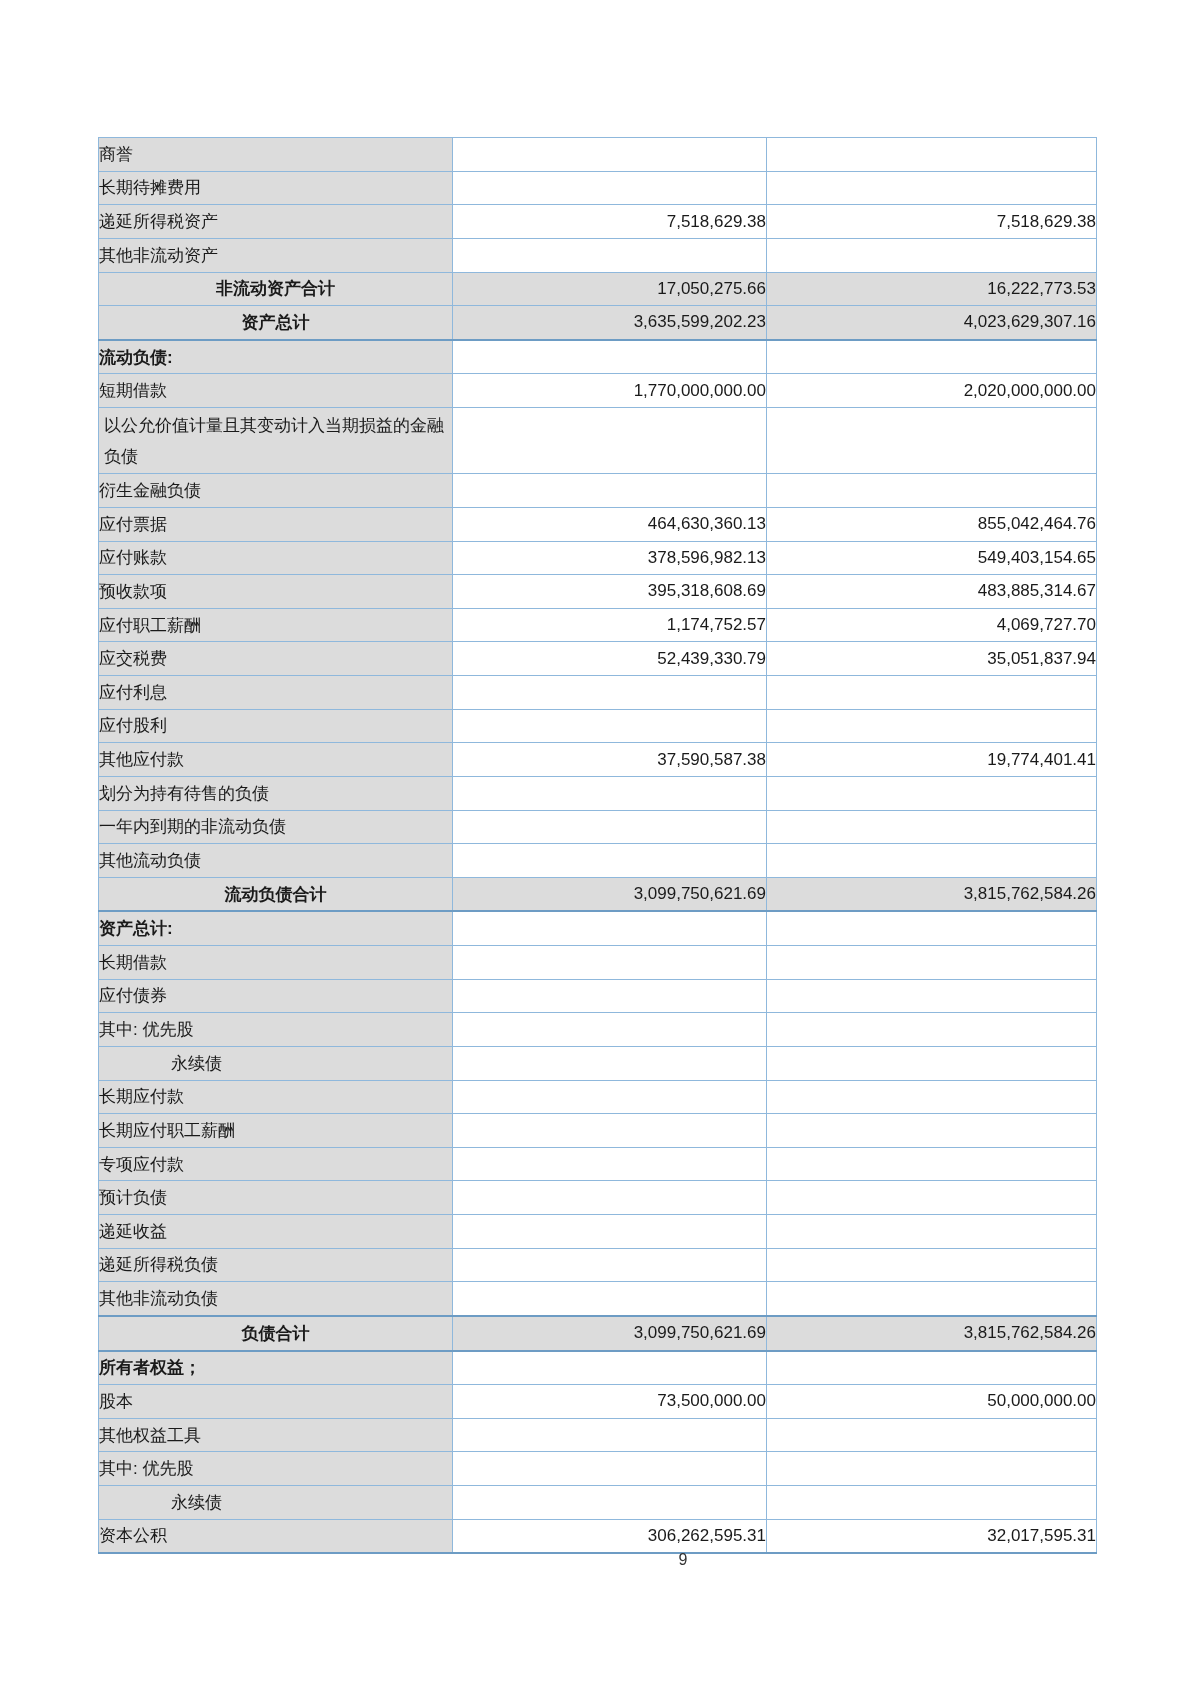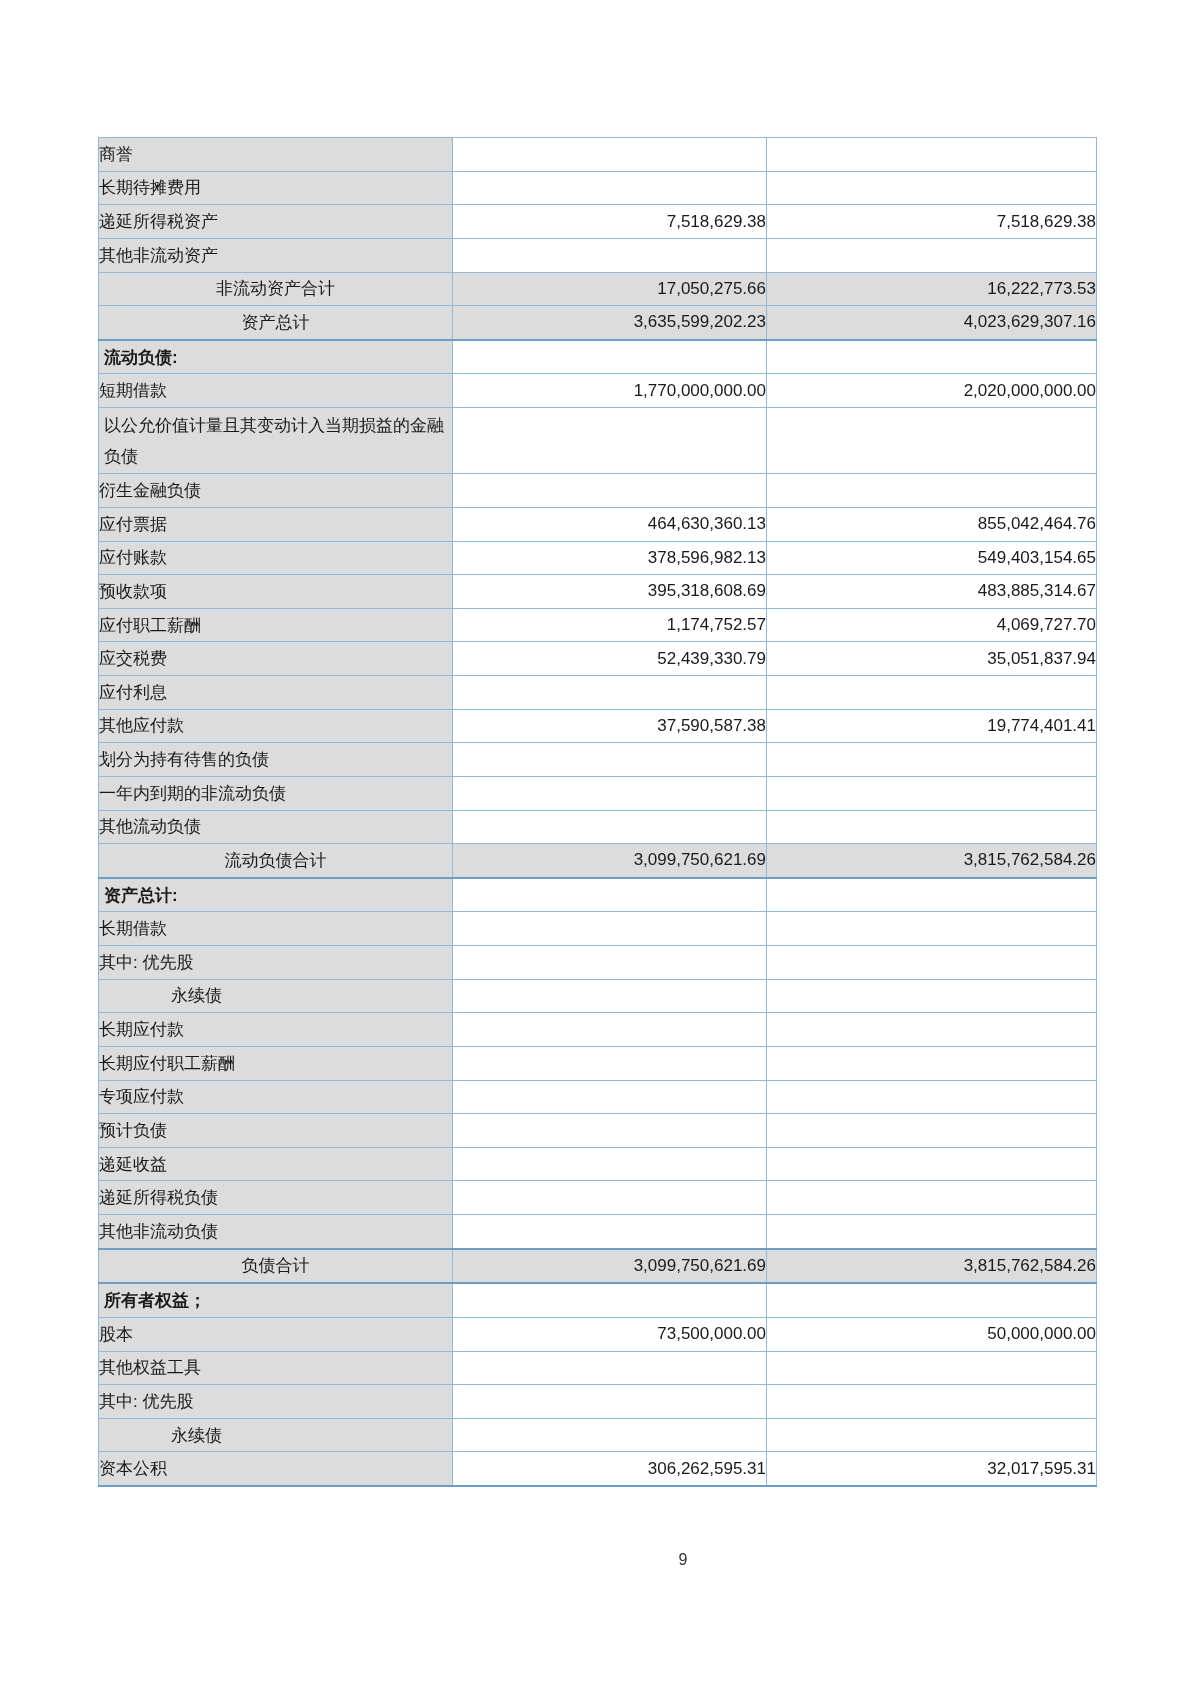--- a/index.html
+++ b/index.html
@@ -34,25 +34,25 @@
     padding-left:35px;
     text-align:left;
     margin-left:22px;
   }
   .value-cell{
     background:#ffffff;
     text-align:right;
     padding-right:13px;
   }
   
-  tr.section .label-cell{font-weight:bold;padding-left:5px;}
+  tr.section .label-cell{font-weight:bold;}
   
   tr.total td{background:#dcdcdc;}
   tr.total .label-cell{
-    font-weight:normal;
+    font-weight:bold;
     text-align:center;
     padding-left:0;
   }
   
   tr.item_flush td{height:65.26px;}
   tr.item_flush .label-cell{
     padding-left:5px;
     white-space:normal;
     line-height:31px;
   }
@@ -155,20 +155,25 @@
           <td class="label-cell">应交税费</td>
           <td class="value-cell">52,439,330.79</td>
           <td class="value-cell">35,051,837.94</td>
         </tr>
         <tr class="item">
           <td class="label-cell">应付利息</td>
           <td class="value-cell"></td>
           <td class="value-cell"></td>
         </tr>
         <tr class="item">
+          <td class="label-cell">应付股利</td>
+          <td class="value-cell"></td>
+          <td class="value-cell"></td>
+        </tr>
+        <tr class="item">
           <td class="label-cell">其他应付款</td>
           <td class="value-cell">37,590,587.38</td>
           <td class="value-cell">19,774,401.41</td>
         </tr>
         <tr class="item">
           <td class="label-cell">划分为持有待售的负债</td>
           <td class="value-cell"></td>
           <td class="value-cell"></td>
         </tr>
         <tr class="item">
@@ -186,20 +191,25 @@
           <td class="value-cell">3,099,750,621.69</td>
           <td class="value-cell">3,815,762,584.26</td>
         </tr>
         <tr class="section section-start">
           <td class="label-cell">资产总计:</td>
           <td class="value-cell"></td>
           <td class="value-cell"></td>
         </tr>
         <tr class="item">
           <td class="label-cell">长期借款</td>
+          <td class="value-cell"></td>
+          <td class="value-cell"></td>
+        </tr>
+        <tr class="item">
+          <td class="label-cell">应付债券</td>
           <td class="value-cell"></td>
           <td class="value-cell"></td>
         </tr>
         <tr class="item">
           <td class="label-cell">其中: 优先股</td>
           <td class="value-cell"></td>
           <td class="value-cell"></td>
         </tr>
         <tr class="subitem">
           <td class="label-cell">永续债</td>

